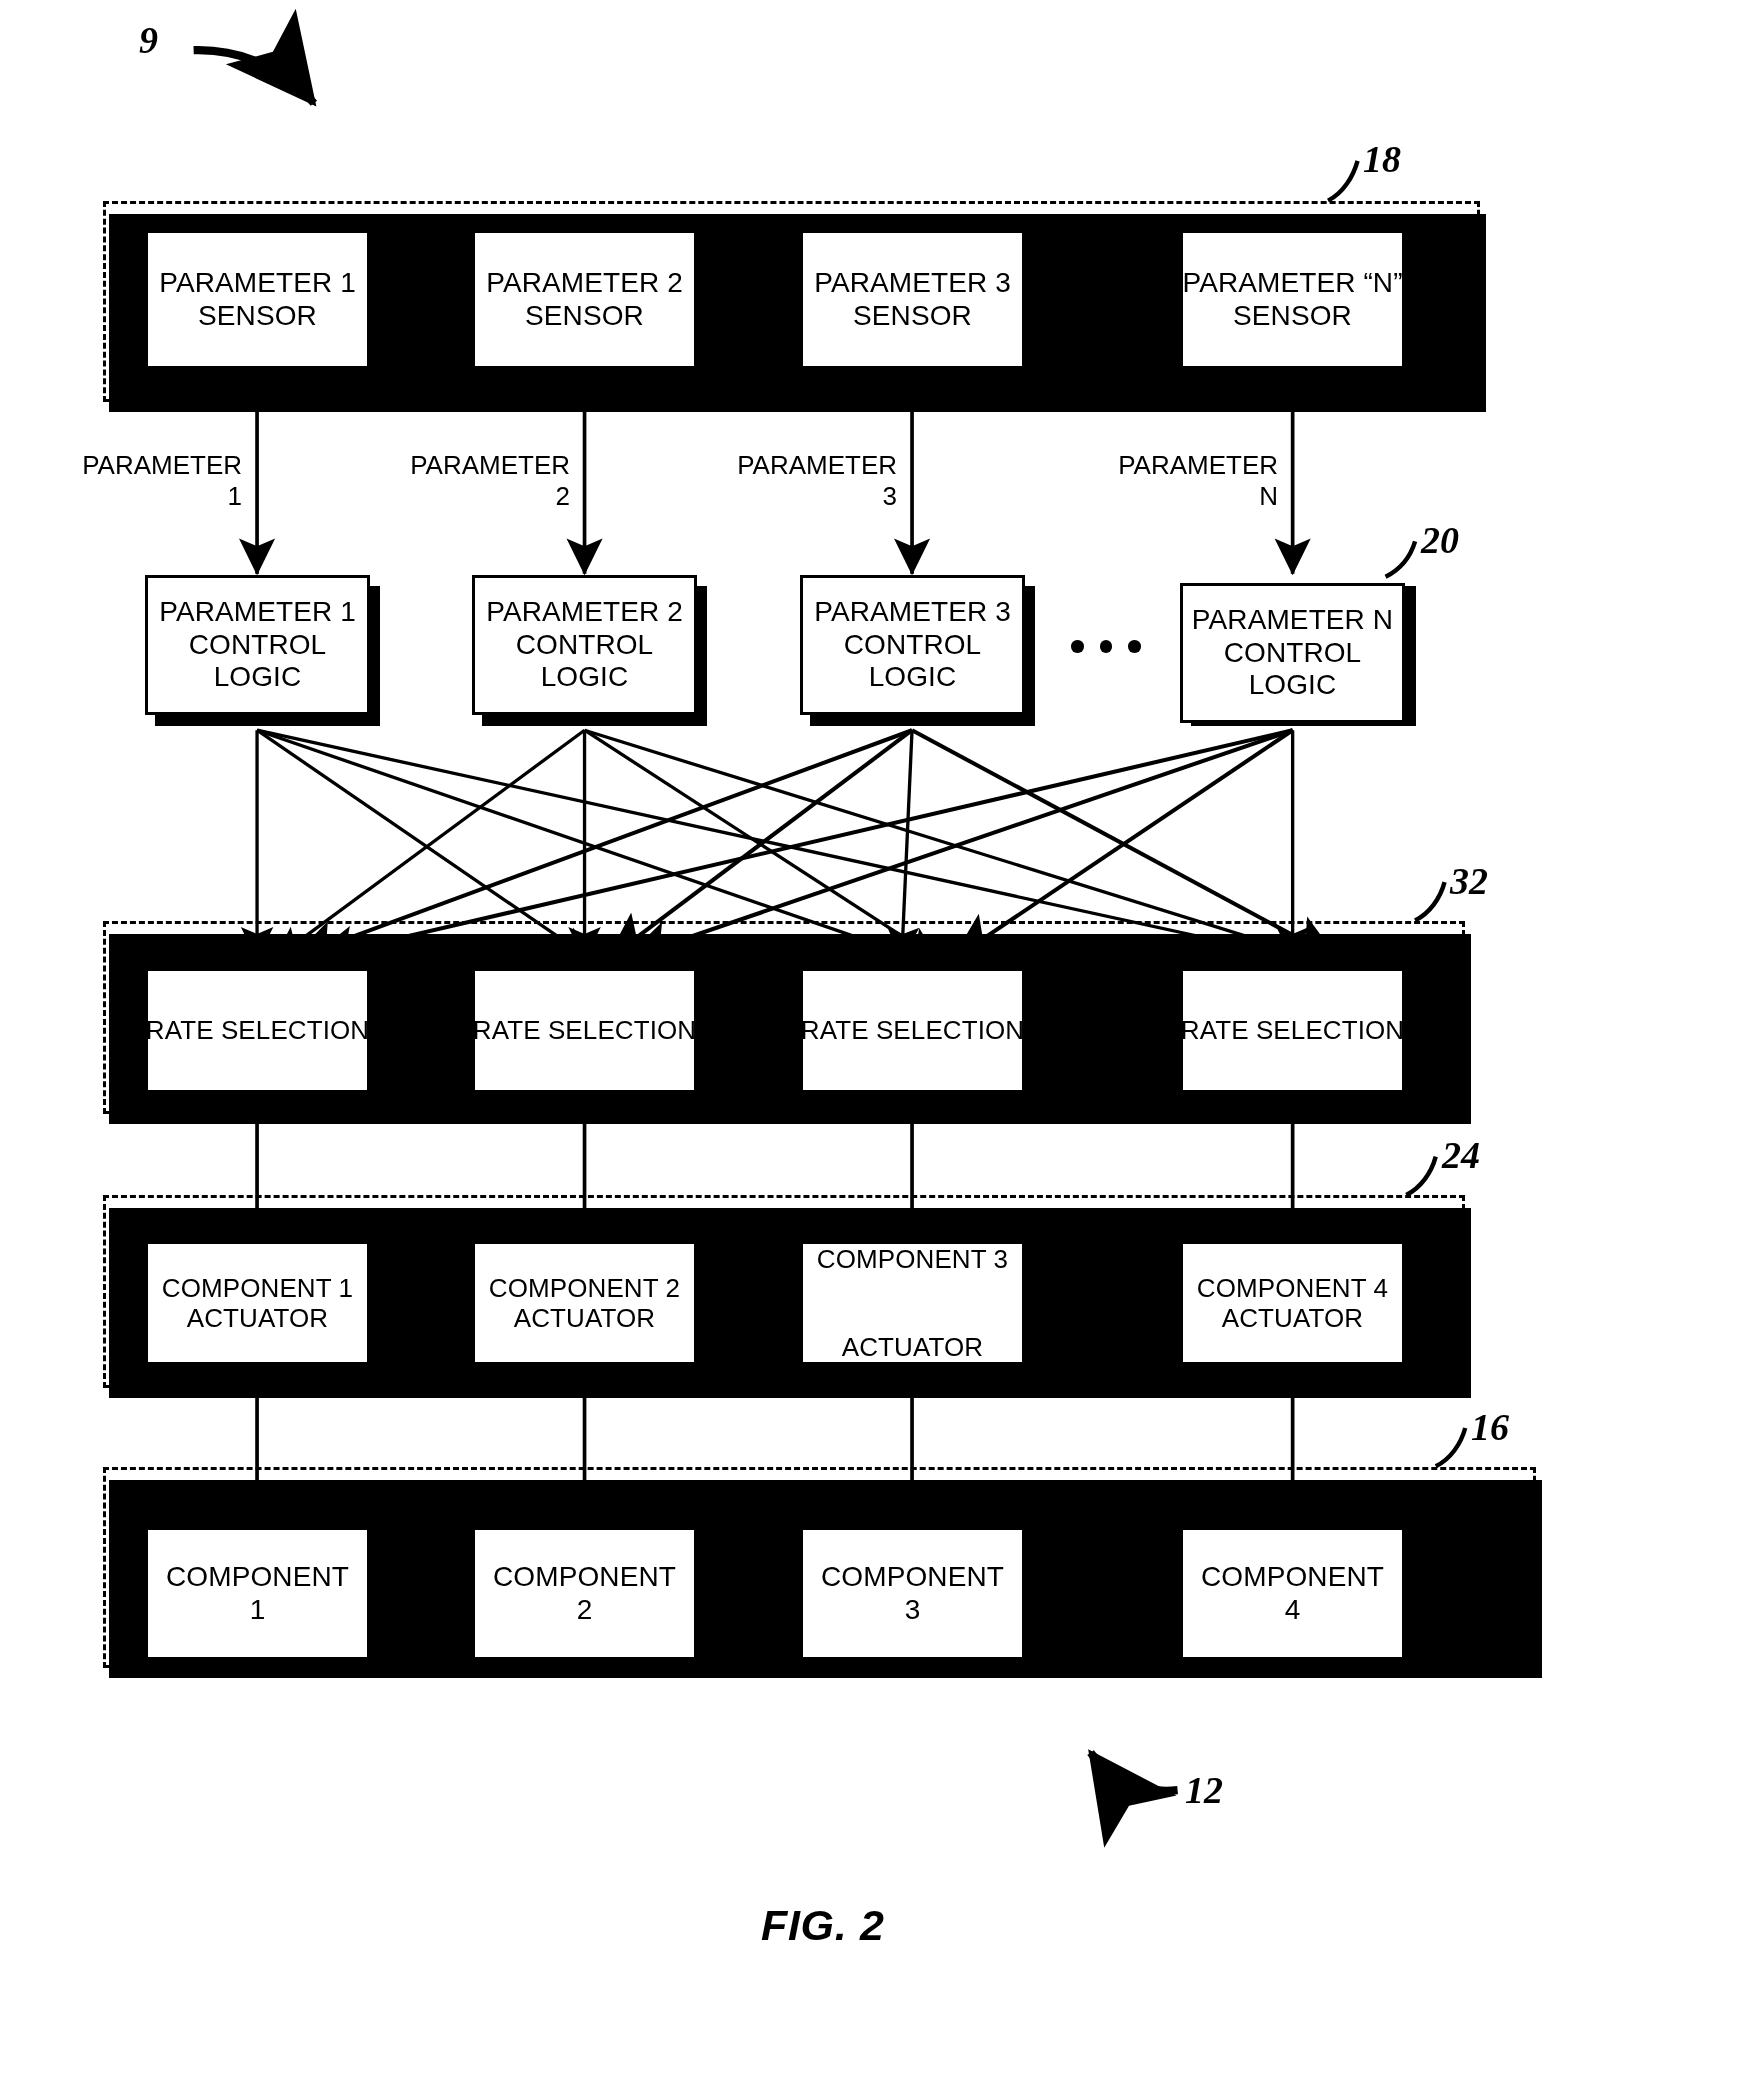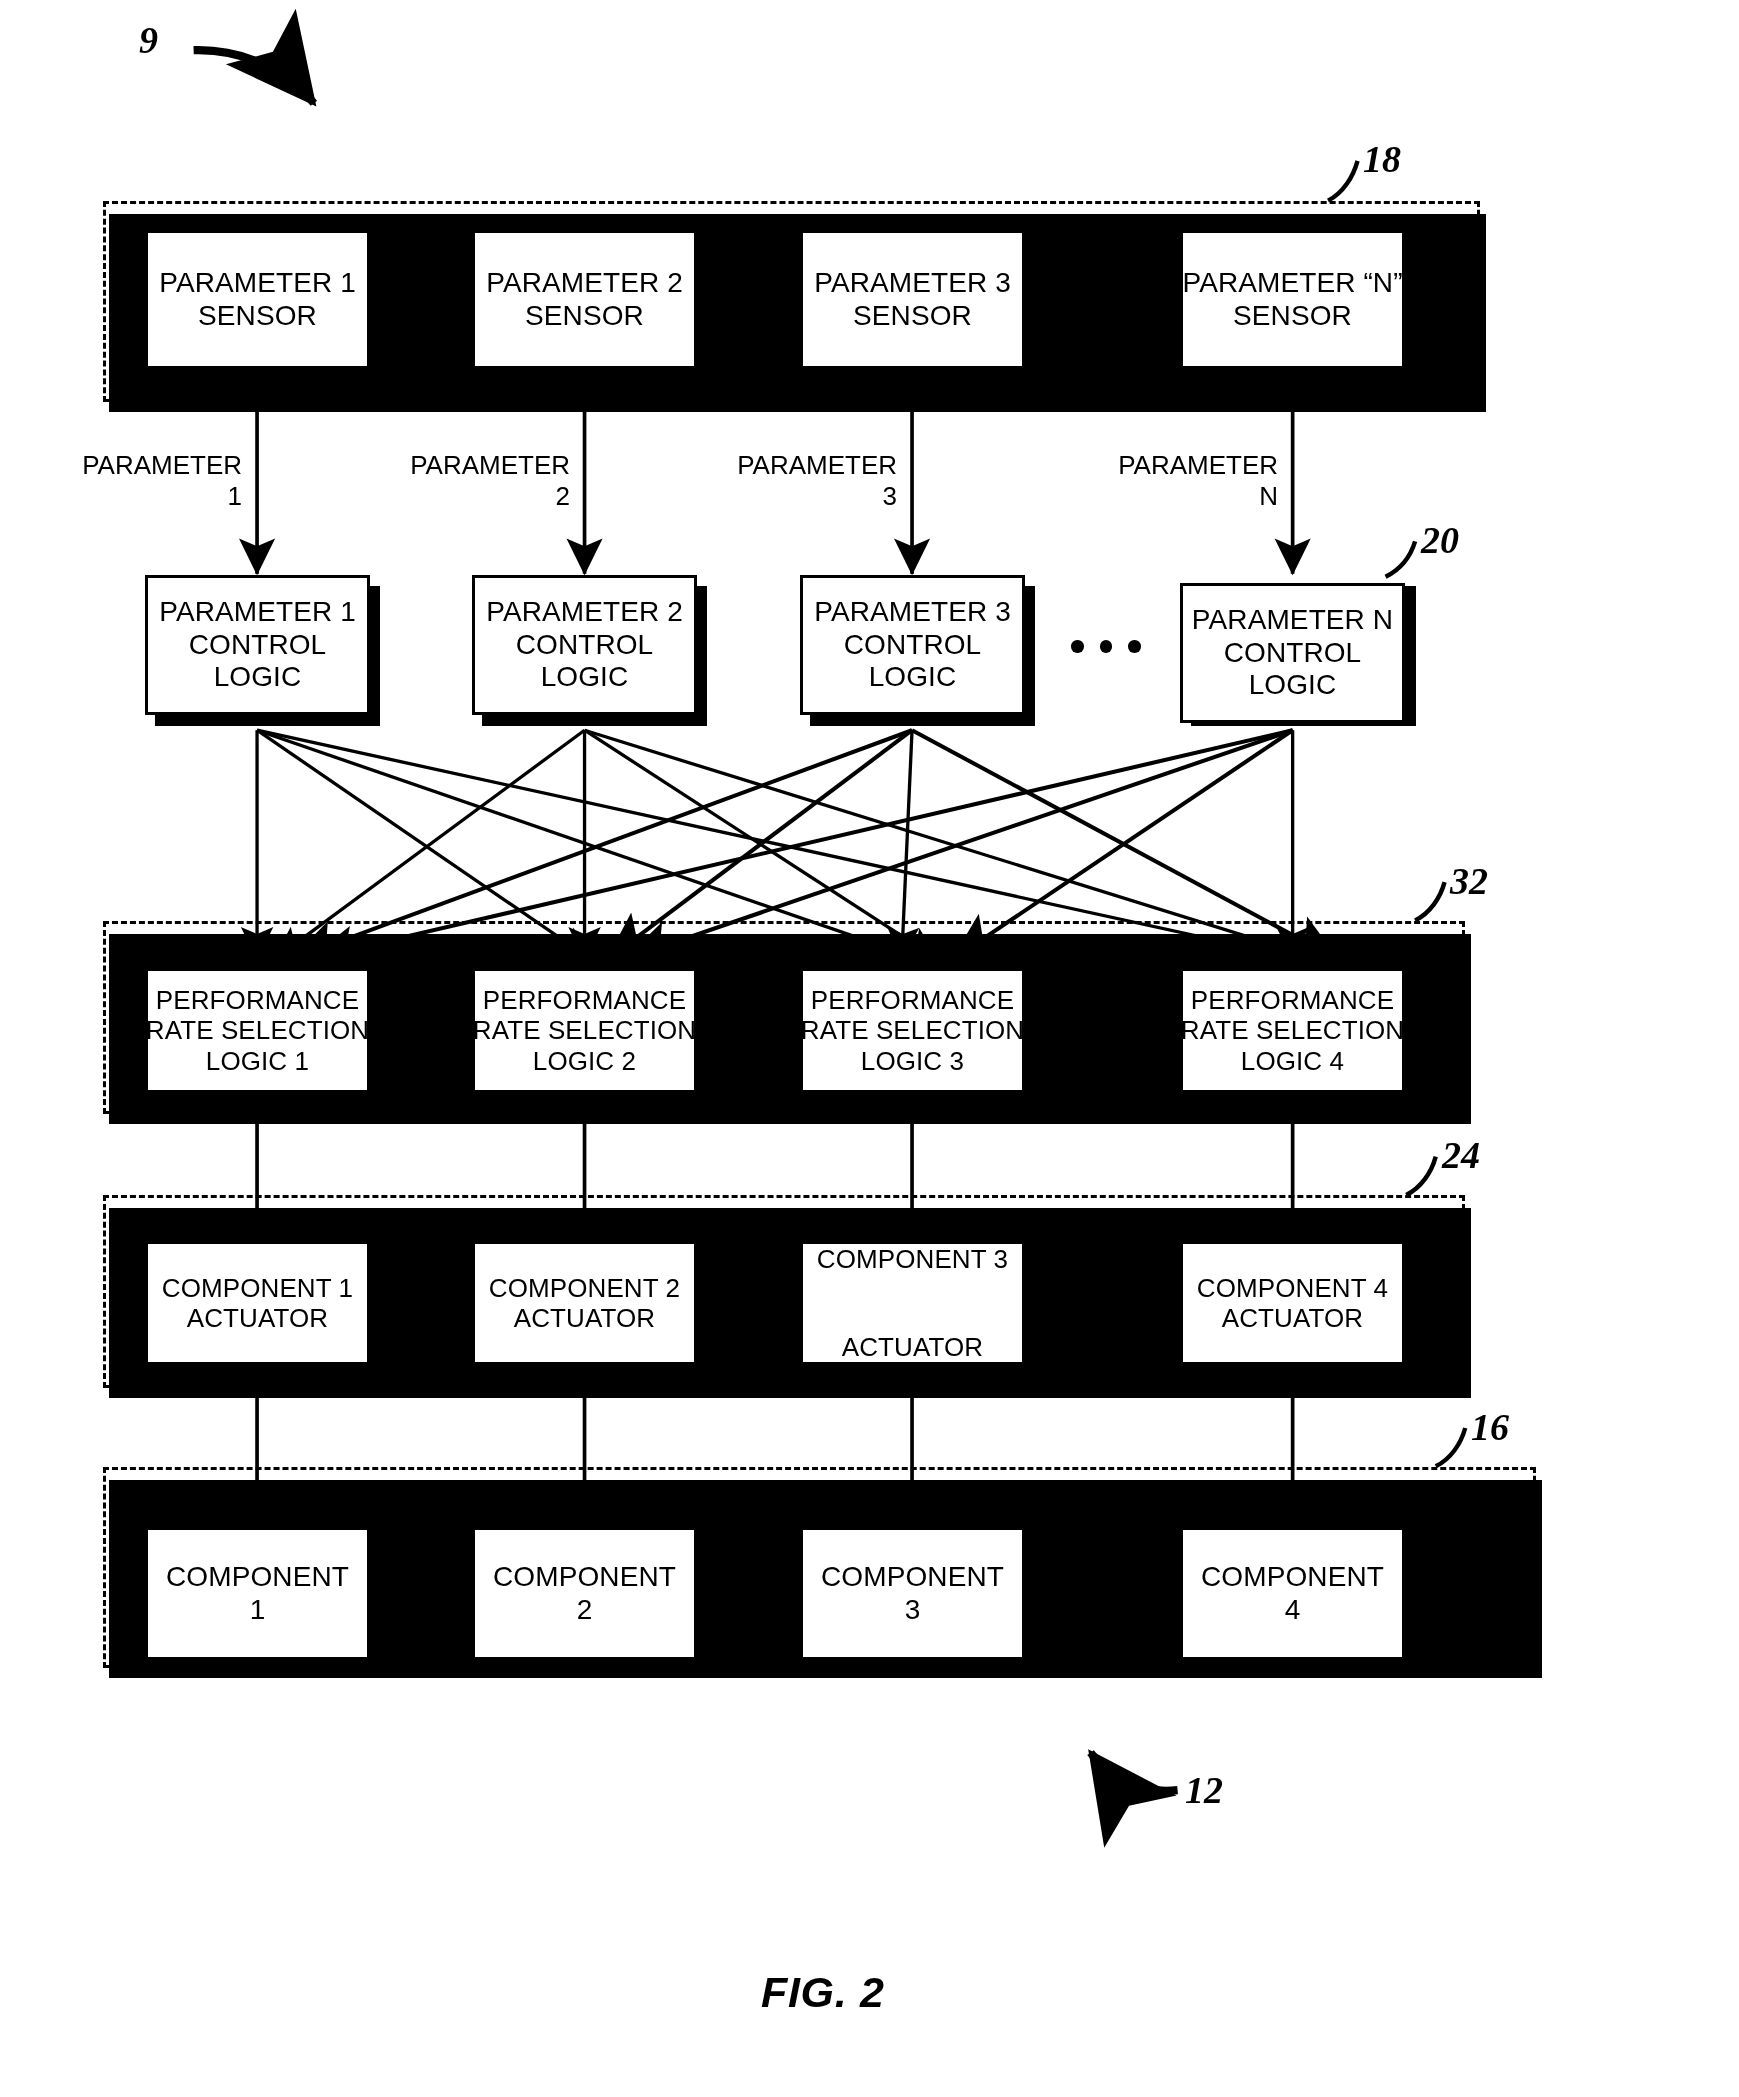--- a/index.html
+++ b/index.html
@@ -95,21 +95,21 @@
     font-family:"Liberation Sans", sans-serif;
     font-style:italic;
     font-weight:bold;
     font-size:43px;
     letter-spacing:0.7px;
     z-index:6;
   }
   
   .fs-sensor{font-size:28px;}
   .fs-ctrl{font-size:28px;}
-  .fs-prs{font-size:26px;}
+  .fs-prs{font-size:26px;gap:41px;}
   .fs-act{font-size:26px;}
   .fs-comp{font-size:28px;}
 </style>
 </head>
 <body>
 
 <div id="figure">
 
   <svg id="wires" viewBox="0 0 2358 2843">
     <defs>
@@ -365,16 +365,16 @@
     <span class="ln">COMPONENT</span>
     <span class="ln">4</span>
   </div>
 
   <div class="ellipsis" style="left:1445px; top:1588px;">
     <i></i>
     <i></i>
     <i></i>
   </div>
 
-  <div class="fig-caption" style="left:761px; top:1968px;">FIG. 2</div>
+  <div class="fig-caption" style="left:761px; top:1901px;">FIG. 2</div>
 
 </div>
 
 
 </body></html>

